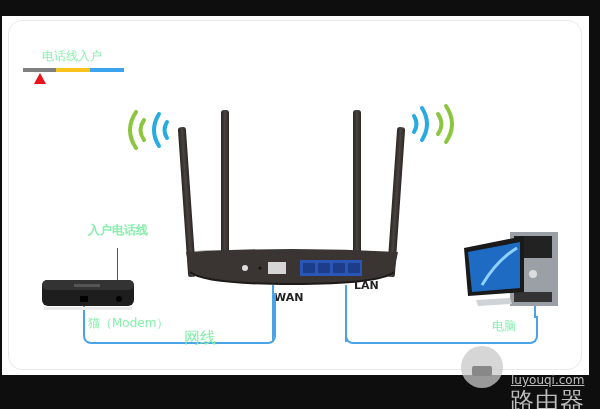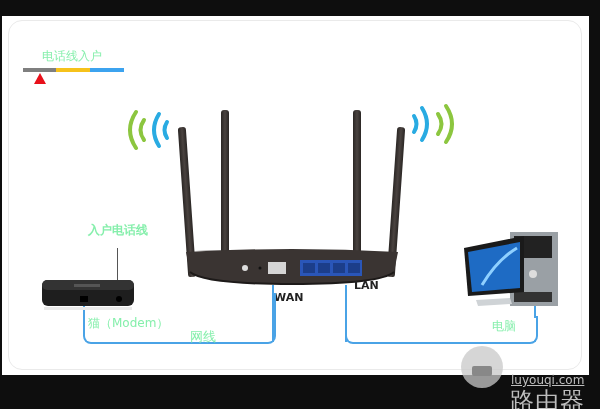--- a/index.html
+++ b/index.html
@@ -76,21 +76,21 @@
 <svg class="abs" style="left:40px;top:276px" width="96" height="36">
   <rect x="2" y="4" width="92" height="26" rx="6" fill="#1e1e1e"></rect>
   <rect x="2" y="4" width="92" height="10" rx="5" fill="#333"></rect>
   <rect x="34" y="8" width="26" height="3" fill="#555"></rect>
   <rect x="40" y="20" width="8" height="6" fill="#000"></rect>
   <circle cx="79" cy="23" r="3" fill="#000"></circle>
   <rect x="4" y="31" width="88" height="3" fill="#eaeaea"></rect>
 </svg>
 <div class="label" style="left:88px;top:222px;font-size:12px;font-weight:bold;">入户电话线</div>
 <div class="label" style="left:88px;top:315px;font-size:12px;">猫（Modem）</div>
-<div class="label" style="left:190px;top:328px;font-size:13px;">网线</div>
+<div class="label" style="left:184px;top:328px;font-size:16px;">网线</div>
 
 <svg class="abs" style="left:462px;top:230px" width="100" height="80">
   <rect x="48" y="2" width="48" height="74" fill="#9aa0a5"></rect>
   <rect x="52" y="6" width="38" height="22" fill="#222"></rect>
   <rect x="52" y="62" width="38" height="10" fill="#333"></rect>
   <circle cx="71" cy="44" r="4" fill="#ddd"></circle>
   <polygon points="2,18 62,6 62,62 6,66" fill="#1a1a1a"></polygon>
   <polygon points="6,22 58,12 58,58 10,62" fill="#1e6bc4"></polygon>
   <path d="M20 55 Q35 30 55 18" stroke="#8fd0ff" stroke-width="3" fill="none"></path>
   <polygon points="14,70 48,68 50,74 16,76" fill="#cfd3d6"></polygon>

